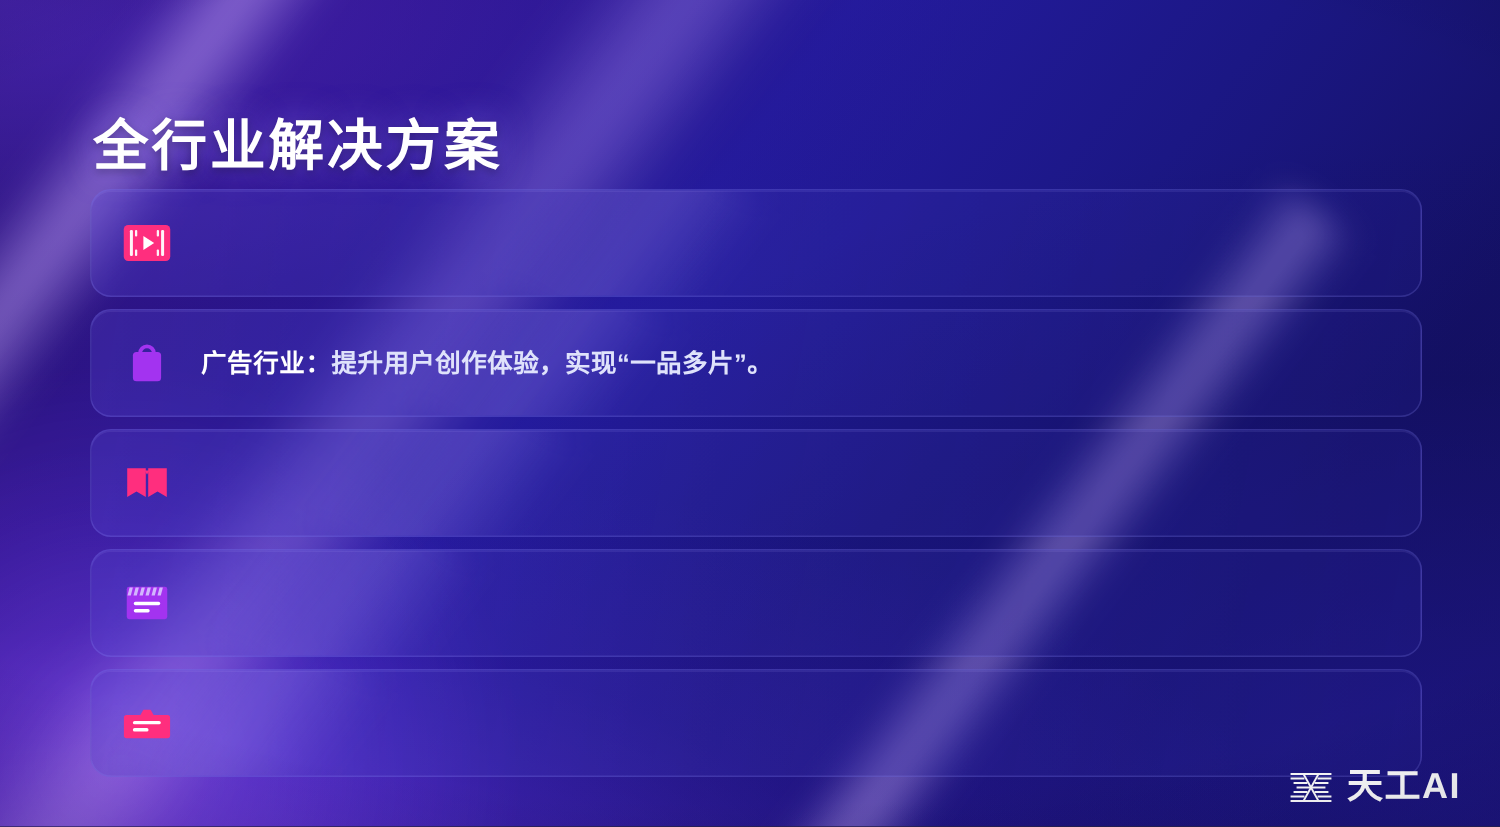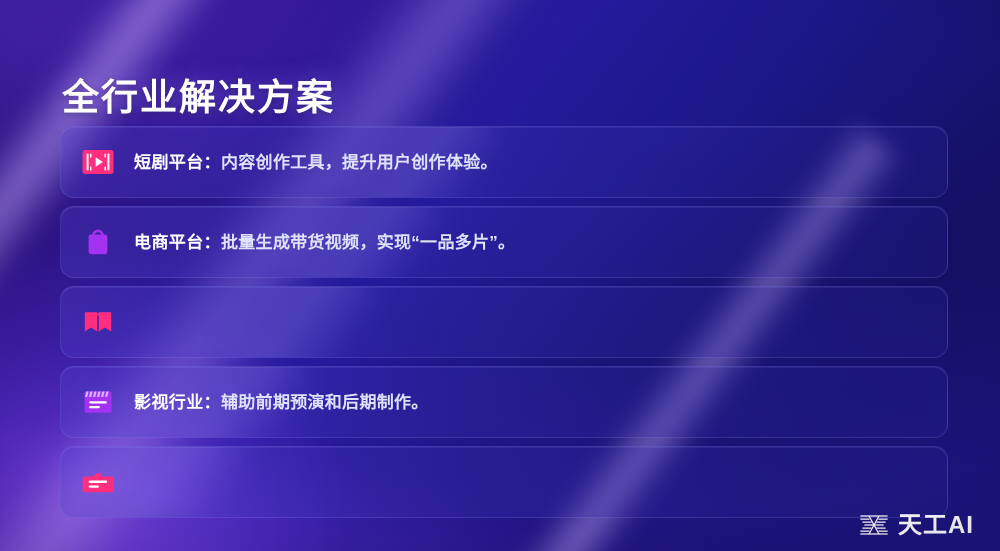--- a/index.html
+++ b/index.html
@@ -225,34 +225,31 @@
             <rect x="5.6" y="8.4" width="2.0" height="17.2" rx="0.8"></rect>
             <rect x="26.4" y="8.4" width="2.0" height="17.2" rx="0.8"></rect>
             <rect x="9.0" y="8.4" width="1.5" height="4.2" rx="0.6"></rect>
             <rect x="9.0" y="21.4" width="1.5" height="4.2" rx="0.6"></rect>
             <rect x="23.5" y="8.4" width="1.5" height="4.2" rx="0.6"></rect>
             <rect x="23.5" y="21.4" width="1.5" height="4.2" rx="0.6"></rect>
           </g>
           <path d="M14.6 12.3 L21.8 17 L14.6 21.7 Z" fill="#ffffff"></path>
         </svg>
       </span>
-      <span class="card-text">
-        <span class="card-label">短剧平台：</span><span class="card-desc">内容创作工具，提升用户创作体验。</span>
-      </span>
     </div>
 
     <div class="card card-2">
       <span class="card-icon">
         <svg viewBox="0 0 34 34" xmlns="http://www.w3.org/2000/svg">
           <path d="M12.4 10.5 a4.6 4.6 0 0 1 9.2 0" fill="none" stroke="#A333F0" stroke-width="2.6" stroke-linecap="round"></path>
           <rect x="7.6" y="9.6" width="18.8" height="19.6" rx="2.4" fill="#A333F0"></rect>
         </svg>
       </span>
       <span class="card-text">
-        <span class="card-label">电商平台：</span><span class="card-desc">批量生成带货视频，实现“一品多片”。</span>
+        <span class="card-label">广告行业：</span><span class="card-desc">提升用户创作体验，实现“一品多片”。</span>
       </span>
     </div>
 
     <div class="card card-3">
       <span class="card-icon">
         <svg viewBox="0 0 34 34" xmlns="http://www.w3.org/2000/svg">
           <path d="M3.8 7.2 H16.2 V26.4 L10 22.6 L3.8 26.4 Z" fill="#FF2E7E"></path>
           <path d="M17.8 7.2 H30.2 V26.4 L24 22.6 L17.8 26.4 Z" fill="#FF2E7E"></path>
           <path d="M15.4 8.6 L17 11.4 L18.6 8.6 Z" fill="#FF2E7E"></path>
         </svg>
@@ -267,23 +264,20 @@
             <path d="M5.4 6.6 L7.6 6.6 L6.2 12.0 L4.0 12.0 Z"></path>
             <path d="M9.4 6.6 L11.6 6.6 L10.2 12.0 L8.0 12.0 Z"></path>
             <path d="M13.4 6.6 L15.6 6.6 L14.2 12.0 L12.0 12.0 Z"></path>
             <path d="M17.4 6.6 L19.6 6.6 L18.2 12.0 L16.0 12.0 Z"></path>
             <path d="M21.4 6.6 L23.6 6.6 L22.2 12.0 L20.0 12.0 Z"></path>
             <path d="M25.4 6.6 L27.6 6.6 L26.2 12.0 L24.0 12.0 Z"></path>
           </g>
           <rect x="8.2" y="16.2" width="17.6" height="2.3" rx="1.1" fill="#ffffff"></rect>
           <rect x="8.2" y="21.0" width="10.6" height="2.3" rx="1.1" fill="#ffffff"></rect>
         </svg>
-      </span>
-      <span class="card-text">
-        <span class="card-label">影视行业：</span><span class="card-desc">辅助前期预演和后期制作。</span>
       </span>
     </div>
 
     <div class="card card-5">
       <span class="card-icon">
         <svg viewBox="0 0 34 34" xmlns="http://www.w3.org/2000/svg">
           <path d="M3.4 11.6 H12.6 L14.6 8.2 H19.4 L21.4 11.6 H30.6 a1.8 1.8 0 0 1 1.8 1.8 V25.4 a1.8 1.8 0 0 1 -1.8 1.8 H3.4 a1.8 1.8 0 0 1 -1.8 -1.8 V13.4 a1.8 1.8 0 0 1 1.8 -1.8 Z" fill="#FF2E7E"></path>
           <rect x="7.6" y="15.6" width="18.6" height="2.3" rx="1.1" fill="#ffffff"></rect>
           <rect x="7.6" y="20.4" width="10.4" height="2.3" rx="1.1" fill="#ffffff"></rect>
         </svg>

